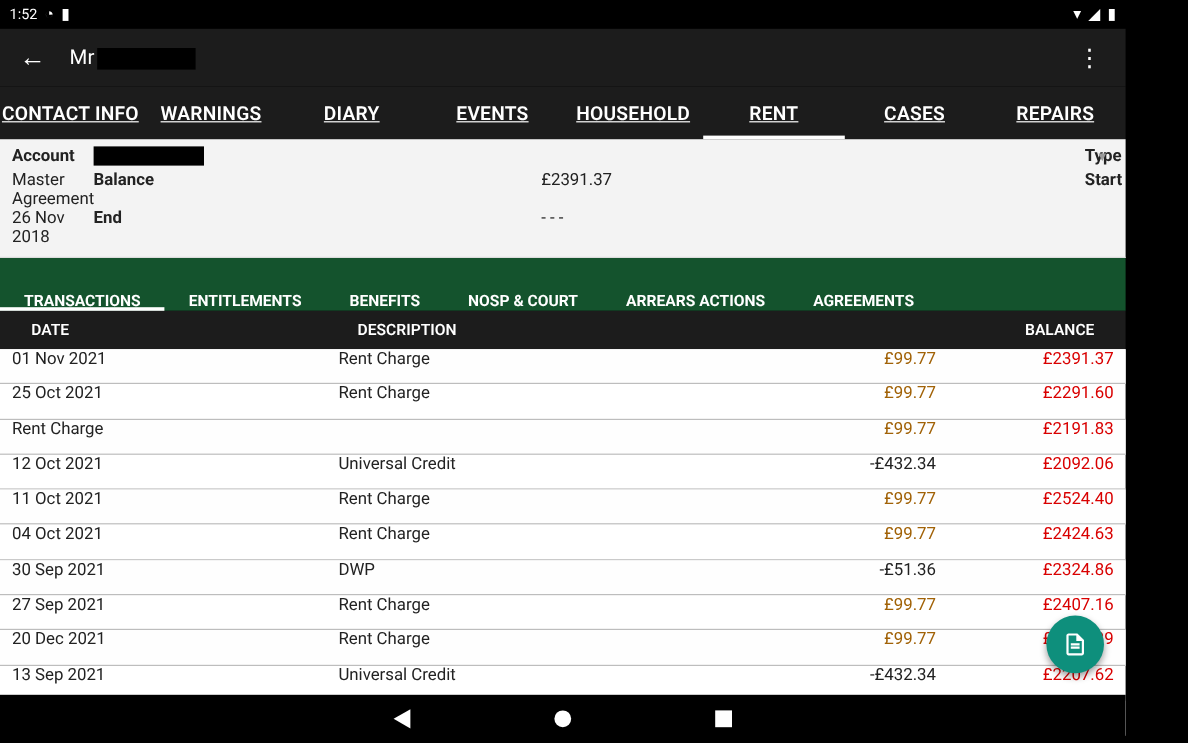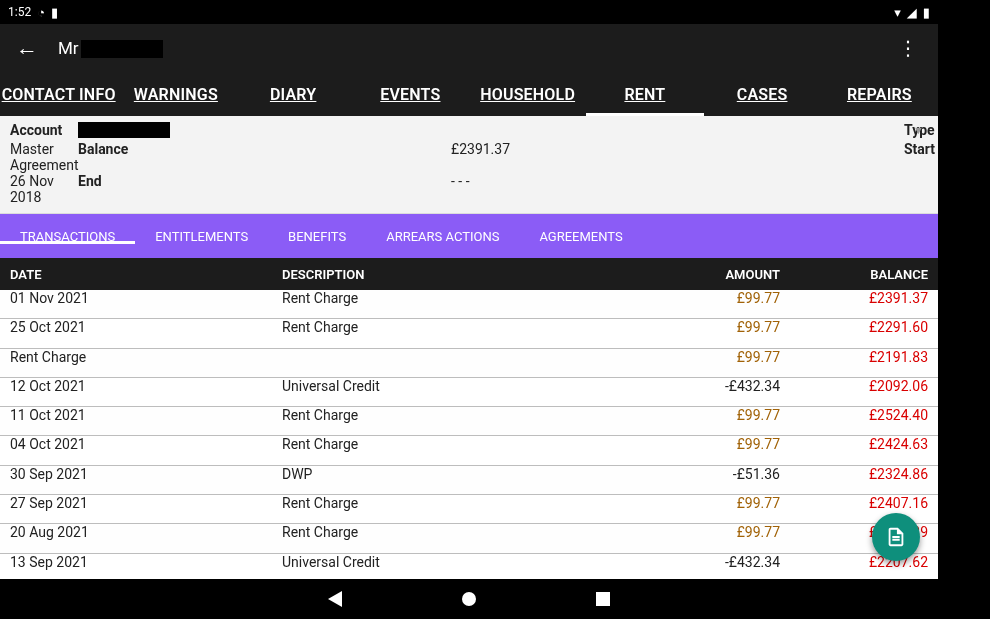--- a/index.html
+++ b/index.html
@@ -32,33 +32,33 @@
   }
   .accountpanel {
     background: #f3f3f3; color: #222; font-size: 14px; padding: 6px 10px 8px 10px;
     display: grid; grid-template-columns: 68px 1fr 80px 1fr 24px; row-gap: 0;
     position: relative; border-bottom: 1px solid #dcdcdc;
   }
   .accountpanel .lbl { font-weight: 700; }
   .accountpanel .redact2 { display:inline-block; width:92px; height:16px; background:#000; }
   .accountpanel .drop { position:absolute; right:14px; top:8px; color:#9a9a9a; font-size:11px; cursor:pointer;}
   .subtabs {
-    background: #8b5cf6; color: #fff; display: flex; align-items: center; height: 44px;
-    font-size: 13px; font-weight: 400;
+    background: #14532d; color: #fff; display: flex; align-items: flex-end; height: 44px;
+    font-size: 13px; font-weight: 700;
   }
   .subtabs .stab {
     padding: 0 20px; display: flex; align-items: center; justify-content: center; cursor: pointer;
     text-transform: uppercase; position: relative;
   }
   .subtabs .stab.active::after {
     content: ""; position: absolute; left: 0; right: 0; bottom: 0; height: 3px; background: #fff;
   }
   .tablehdr {
     background: #1c1c1c; color: #fff; font-size: 13px; font-weight: 600;
-    display: flex; height: 32px; align-items: center; padding: 0 10px;
+    display: flex; height: 32px; align-items: center; padding: 0 26px;
   }
   .col-date { width: 272px; }
   .col-desc { flex: 1; }
   .col-amt  { width: 180px; text-align: right; }
   .col-bal  { width: 148px; text-align: right; }
   .rows { background: #fff; }
   .row {
     display: flex; align-items: flex-start; height: 29.3px; padding: 0 10px;
     font-size: 14px; color: #222; border-bottom: 1px solid #bdbdbd;
   }
@@ -135,28 +135,28 @@
     <span>26 Nov 2018</span>
     <span class="lbl">End</span>
     <span>- - -</span>
     <span></span>
   </div>
 
   <div class="subtabs" id="subtabs">
       <div class="stab active">TRANSACTIONS</div>
       <div class="stab">ENTITLEMENTS</div>
       <div class="stab">BENEFITS</div>
+      <div class="stab">NOSP &amp; COURT</div>
       <div class="stab">ARREARS ACTIONS</div>
       <div class="stab">AGREEMENTS</div>
     </div>
 
   <div class="tablehdr">
     <div class="col-date">DATE</div>
     <div class="col-desc">DESCRIPTION</div>
-    <div class="col-amt">AMOUNT</div>
     <div class="col-bal">BALANCE</div>
   </div>
 
   <div class="rows" id="rows">
       <div class="row">
         <div class="col-date">01 Nov 2021</div>
         <div class="col-desc">Rent Charge</div>
         <div class="col-amt amt red">£99.77</div>
         <div class="col-bal bal">£2391.37</div>
       </div>
@@ -195,21 +195,21 @@
         <div class="col-amt amt ">-£51.36</div>
         <div class="col-bal bal">£2324.86</div>
       </div>
       <div class="row">
         <div class="col-date">27 Sep 2021</div>
         <div class="col-desc">Rent Charge</div>
         <div class="col-amt amt red">£99.77</div>
         <div class="col-bal bal">£2407.16</div>
       </div>
       <div class="row">
-        <div class="col-date">20 Aug 2021</div>
+        <div class="col-date">20 Dec 2021</div>
         <div class="col-desc">Rent Charge</div>
         <div class="col-amt amt red">£99.77</div>
         <div class="col-bal bal">£2307.39</div>
       </div>
       <div class="row">
         <div class="col-date">13 Sep 2021</div>
         <div class="col-desc">Universal Credit</div>
         <div class="col-amt amt ">-£432.34</div>
         <div class="col-bal bal">£2207.62</div>
       </div>

